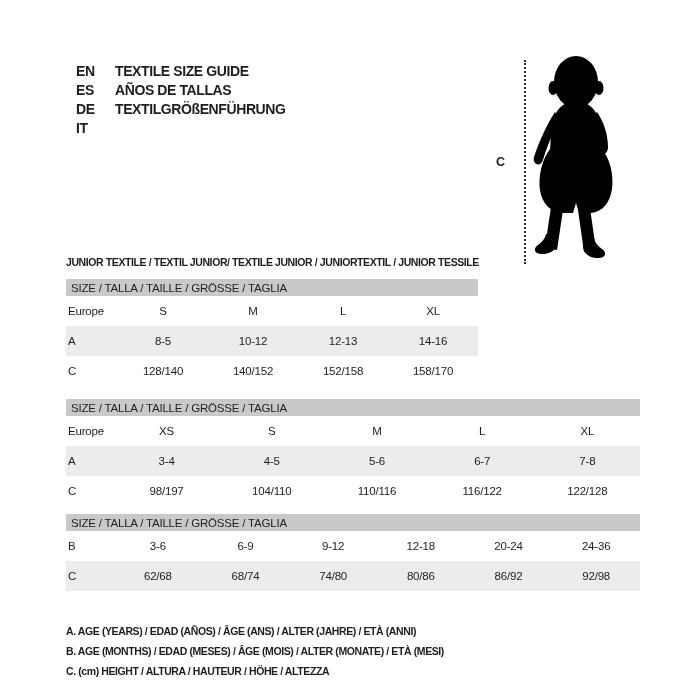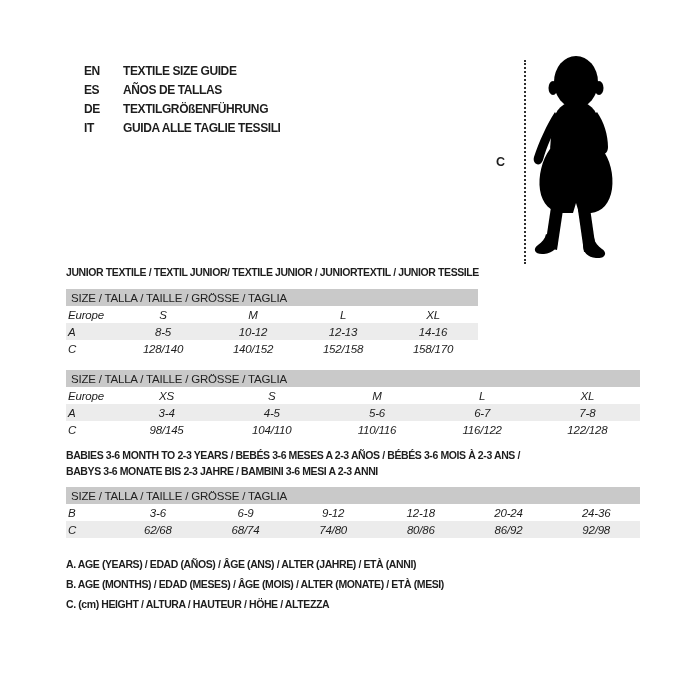--- a/index.html
+++ b/index.html
@@ -6,51 +6,51 @@
   body {
     width: 700px; height: 700px;
     background: #ffffff;
     font-family: "Liberation Sans", sans-serif;
     color: #1d1d1d;
     -webkit-font-smoothing: antialiased;
   }
   .canvas { position: relative; width: 700px; height: 700px; overflow: hidden; background: #fff; }
 
   
-  .lang-block { position: absolute; left: 84px; top: 62px; font-size: 12px; font-weight: bold; line-height: 19px; letter-spacing: -0.4px; }
+  .lang-block { position: absolute; left: 76px; top: 62px; font-size: 14px; font-weight: bold; line-height: 19px; letter-spacing: -0.4px; }
   .lang-row { display: flex; }
   .lang-code { width: 39px; flex: 0 0 39px; }
 
   
   .measure-line { position: absolute; left: 524px; top: 60px; height: 204px; width: 0; border-left: 2px dotted #2e2e2e; }
   .measure-label { position: absolute; left: 496px; top: 155px; font-size: 12.5px; font-weight: bold; }
   .baby-svg { position: absolute; left: 531px; top: 54px; }
 
   
-  .content { position: absolute; left: 66px; top: 266px; width: 574px; }
+  .content { position: absolute; left: 66px; top: 256px; width: 574px; }
   .sec-title { font-size: 10.5px; font-weight: bold; line-height: 13px; letter-spacing: -0.4px; white-space: nowrap; }
   .sec-title.wrap2 { white-space: normal; line-height: 16px; }
   .sec-title sub { font-size: 7.5px; vertical-align: -2px; }
 
   table { border-collapse: collapse; table-layout: fixed; }
   .t1 { width: 412px; margin-top: 10px; }
   .t2 { width: 574px; margin-top: 13px; }
   .t3 { width: 574px; margin-top: 8px; }
   .mt2 { margin-top: 14px; }
   .mt3 { margin-top: 9px; }
   th.bar {
     background: #c9c9c9; font-weight: normal; text-align: left;
     font-size: 11.5px; letter-spacing: -0.2px; height: 17px; padding: 0 0 0 5px; color: #222;
   }
-  td { font-size: 11.5px; letter-spacing: -0.2px; height: 17px; padding: 0; white-space: nowrap; font-style: italic; }
+  td { font-size: 11.5px; letter-spacing: -0.2px; height: 30px; padding: 0; white-space: nowrap; }
   td.lbl { text-align: left; padding-left: 2px; }
   td.val { text-align: center; }
   tr.alt { background: #ececec; }
 
-  .legend { margin-top: 16px; }
+  .legend { margin-top: 30px; }
   .legend-line { font-size: 10.5px; font-weight: bold; line-height: 20px; letter-spacing: -0.4px; white-space: nowrap; }
 </style>
 </head>
 <body>
 
 <div class="canvas">
 
   <div class="lang-block">
     <div class="lang-row">
       <span class="lang-code">EN</span>
@@ -59,21 +59,20 @@
     <div class="lang-row">
       <span class="lang-code">ES</span>
       <span class="lang-label">AÑOS DE TALLAS</span>
     </div>
     <div class="lang-row">
       <span class="lang-code">DE</span>
       <span class="lang-label">TEXTILGRÖßENFÜHRUNG</span>
     </div>
     <div class="lang-row">
       <span class="lang-code">IT</span>
-      <span class="lang-label">GUIDA ALLE TAGLIE TESSILI</span>
     </div>
   </div>
 
   <span class="measure-label">C</span>
   <div class="measure-line"></div>
   <svg class="baby-svg" width="100" height="212" viewBox="0 0 100 212" aria-hidden="true">
     <g fill="#000000">
       <ellipse cx="45" cy="28" rx="22" ry="26"></ellipse>
       <ellipse cx="22" cy="34" rx="4.5" ry="7"></ellipse>
       <ellipse cx="68" cy="34" rx="4.5" ry="7"></ellipse>
@@ -151,33 +150,29 @@
       <tr class="alt">
         <td class="lbl">A</td>
         <td class="val">3-4</td>
         <td class="val">4-5</td>
         <td class="val">5-6</td>
         <td class="val">6-7</td>
         <td class="val">7-8</td>
       </tr>
       <tr>
         <td class="lbl">C</td>
-        <td class="val">98/145</td>
+        <td class="val">98/197</td>
         <td class="val">104/110</td>
         <td class="val">110/116</td>
         <td class="val">116/122</td>
         <td class="val">122/128</td>
       </tr>
     </tbody>
       </table>
 
-    <div class="sec-title wrap2 mt3">
-      <div>BABIES 3-6 MONTH TO 2-3 YEARS / BEBÉS 3-6 MESES A 2-3 AÑOS / BÉBÉS 3-6 MOIS À 2-3 ANS /</div>
-      <div>BABYS 3-6 MONATE BIS 2-3 JAHRE / BAMBINI 3-6 MESI A 2-3 ANNI</div>
-    </div>
     <table class="t3">
       <colgroup>
           <col style="width:48px">
           <col>
           <col>
           <col>
           <col>
           <col>
           <col>
         </colgroup>

